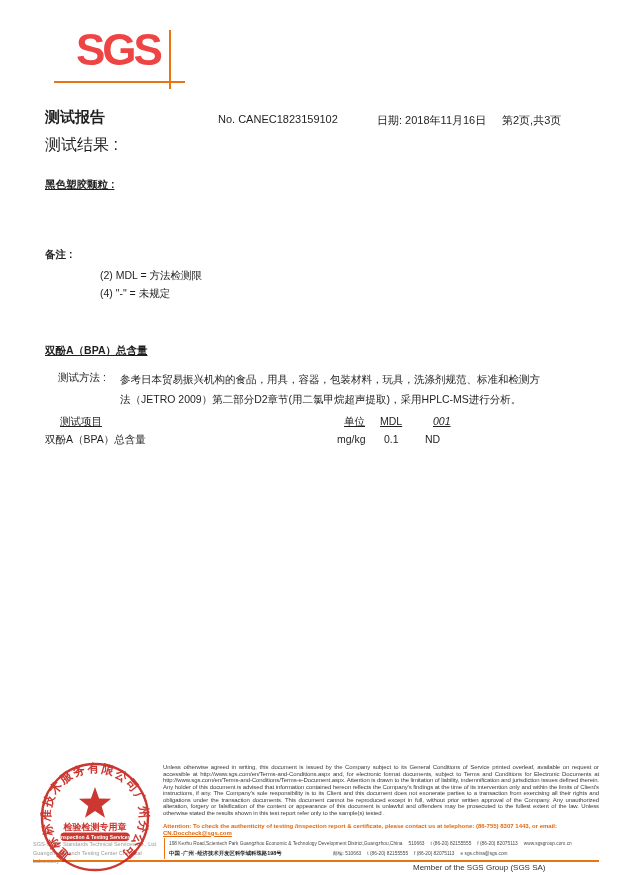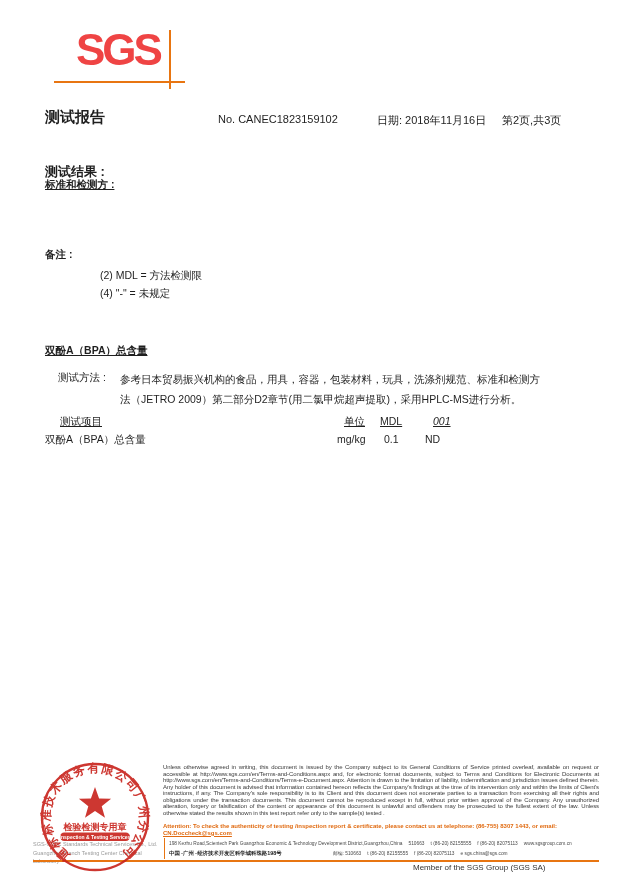--- a/index.html
+++ b/index.html
@@ -14,21 +14,21 @@
     color:#ef4444; letter-spacing:-3px; line-height:1; }
   .logo-hline { position:absolute; left:54px; top:81px; width:131px; height:1.5px; background:#e87511; }
   .logo-vline { position:absolute; left:169px; top:30px; width:1.5px; height:59px; background:#e87511; }
   
   .doc-title { position:absolute; left:45px; top:108px; font-size:15px; font-weight:bold; }
   .report-no { position:absolute; left:218px; top:113px; font-size:11px; }
   .report-date { position:absolute; left:377px; top:113px; font-size:11px; }
   .page-info { position:absolute; left:502px; top:113px; font-size:11px; }
   .u { text-decoration:underline; }
   .it { font-style:italic; }
-  .results-label { position:absolute; left:45px; top:163px; font-size:13px; font-weight:bold; }
+  .results-label { position:absolute; left:45px; top:135px; font-size:16px; font-weight:normal; }
   .sample-heading { position:absolute; left:45px; top:178px; font-size:10.5px; font-weight:bold; text-decoration:underline; }
   
   .sample-table { position:absolute; left:55px; top:197px; border-collapse:collapse; font-size:10.5px; }
   .sample-table th, .sample-table td { padding:2px 0 3px 0; font-weight:normal; }
   .sample-table .c1 { width:70px; text-align:center; }
   .sample-table .c2 { width:100px; text-align:center; }
   .sample-table .c3 { padding-left:33px; text-align:left; }
   .sample-table th { font-weight:bold; }
   
   .notes-heading { position:absolute; left:45px; top:248px; font-size:10.5px; font-weight:bold; }
@@ -68,21 +68,21 @@
     <div class="logo-vline"></div>
   </div>
 
   <div class="doc-title">测试报告</div>
   <div class="report-no">No. CANEC1823159102</div>
   <div class="report-date">日期: 2018年11月16日</div>
   <div class="page-info">第2页,共3页</div>
 
   <div class="results-label">测试结果 :</div>
 
-  <div class="sample-heading">标准和检测方 :</div>
+  <div class="sample-heading">黑色塑胶颗粒 :</div>
 
   <div class="notes-heading">备注 :</div>
   <ul class="notes-list">
     <li>(2) MDL = 方法检测限</li>
     <li>(4) "-" = 未规定</li>
   </ul>
 
   <div class="bpa-heading">双酚A（BPA）总含量</div>
   <div class="method-label">测试方法 :</div>
   <div class="method-text">

